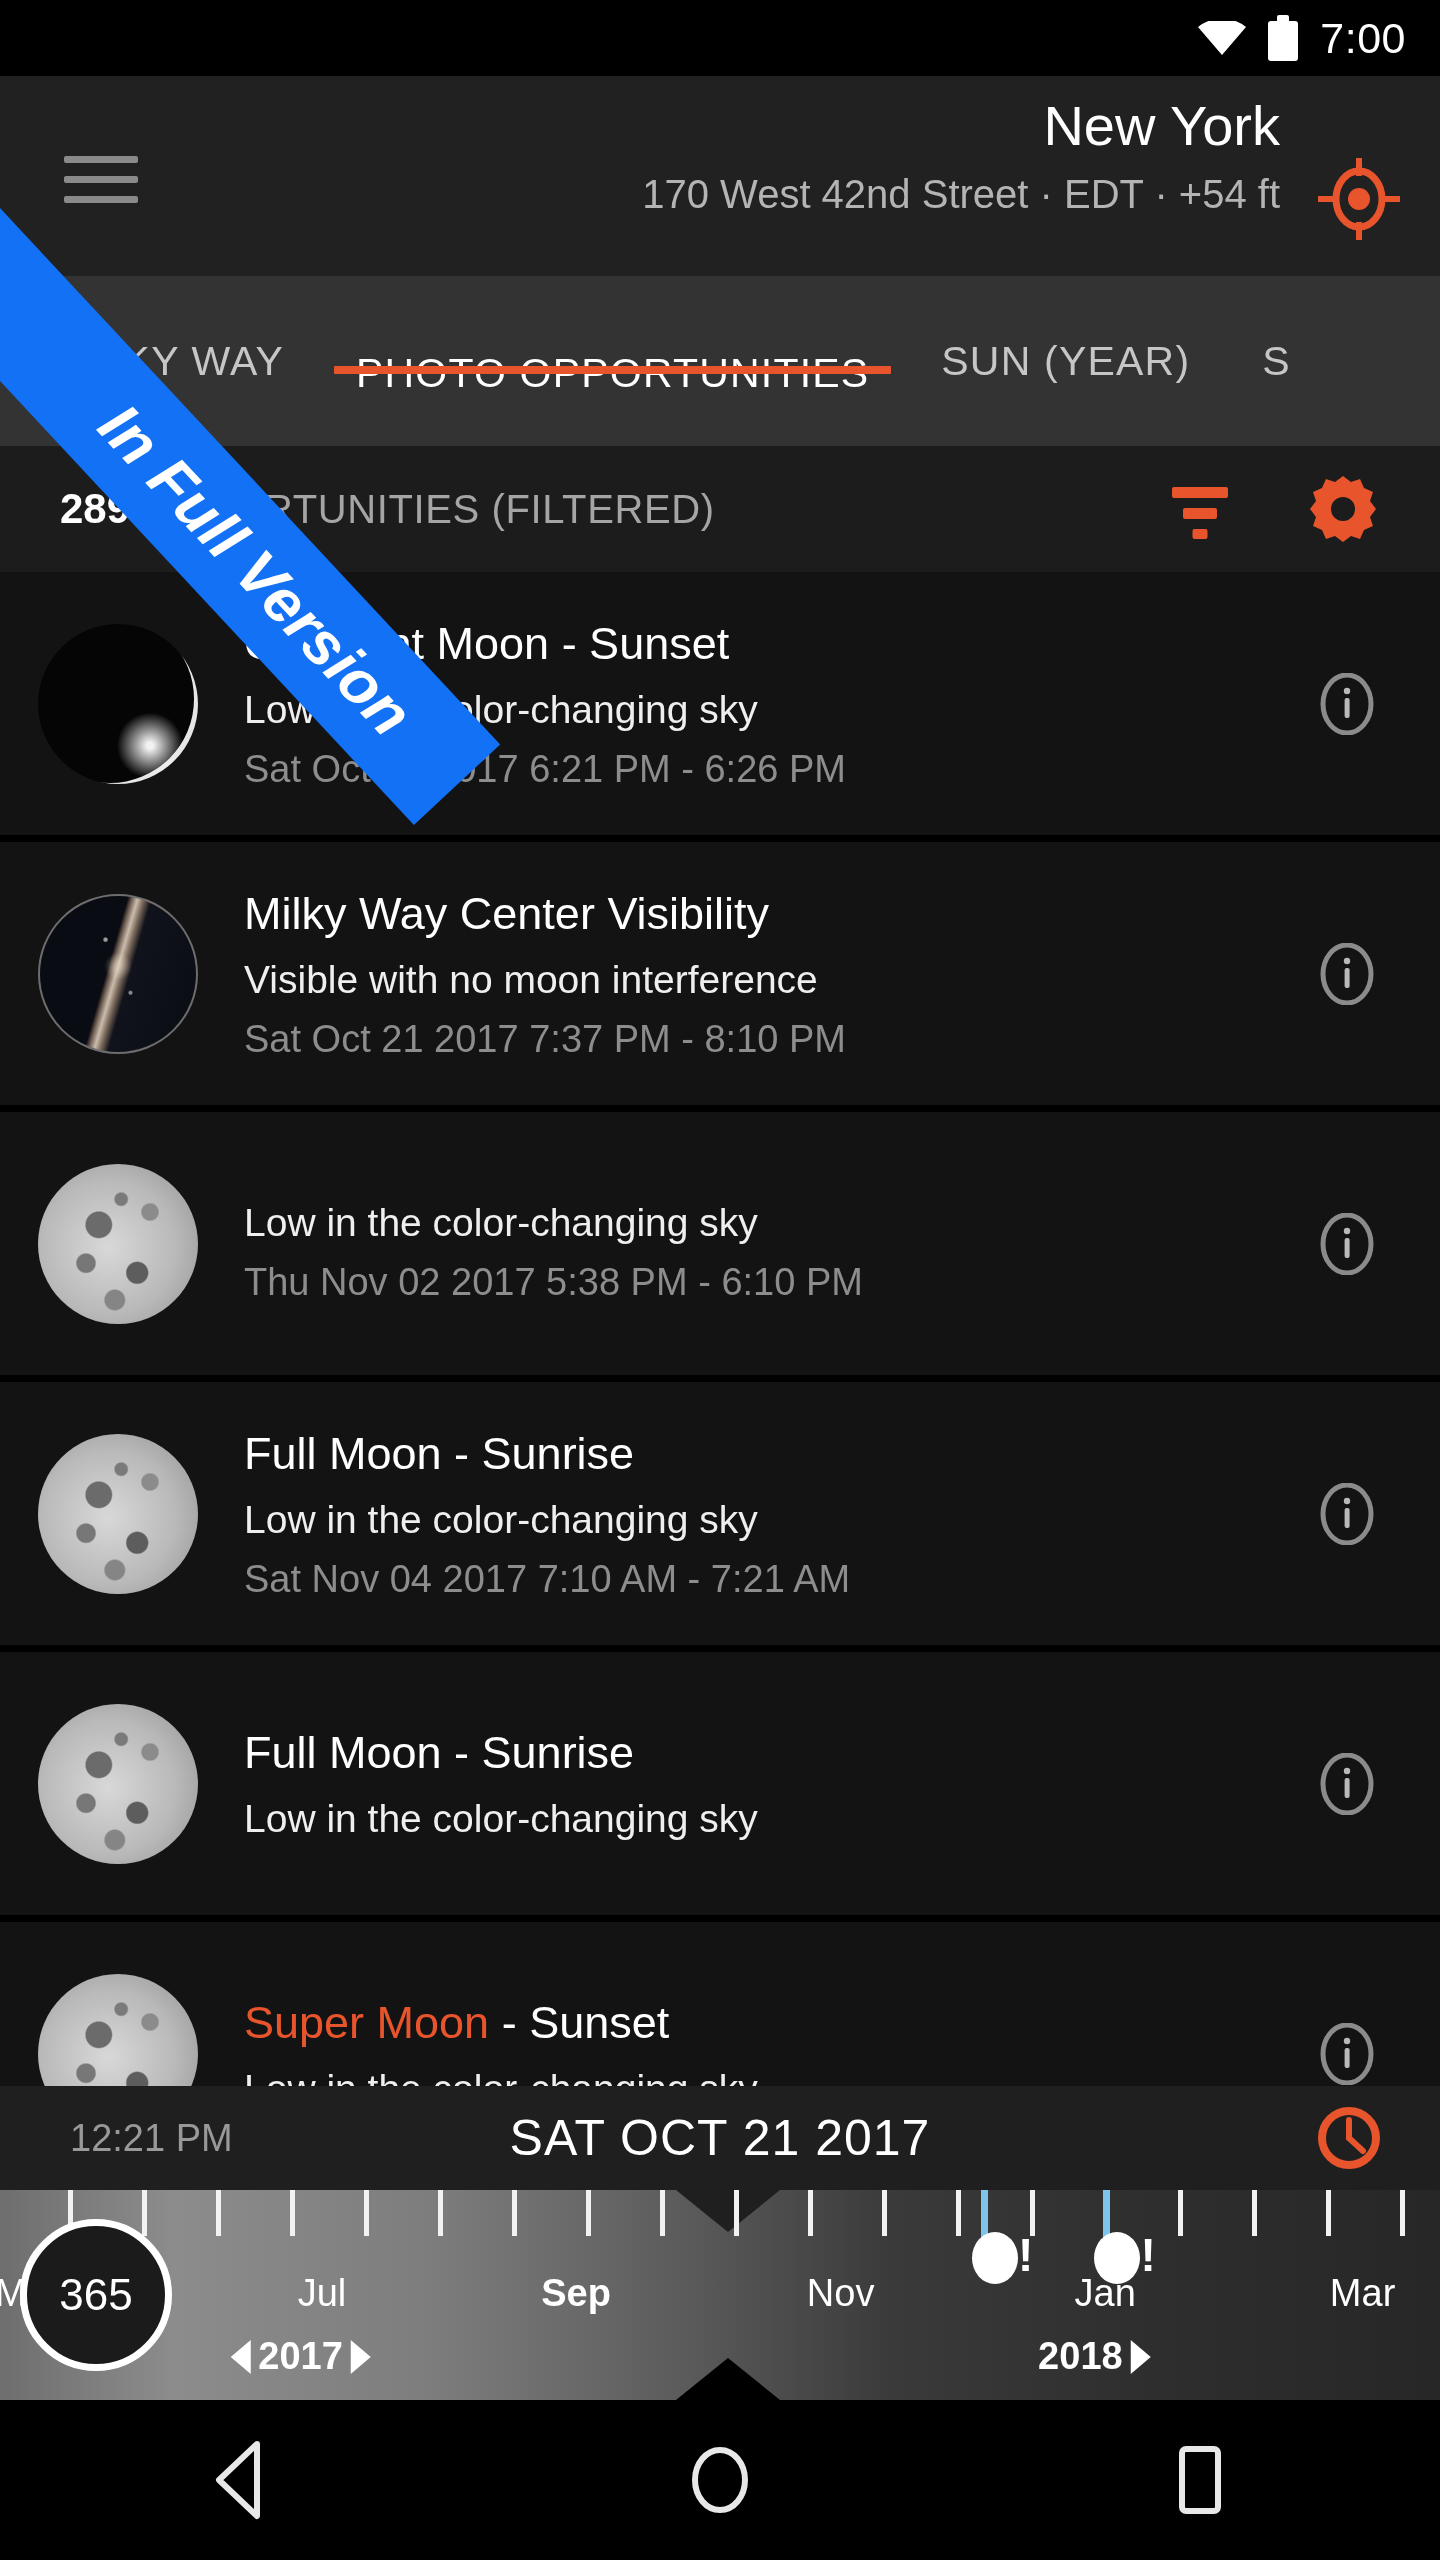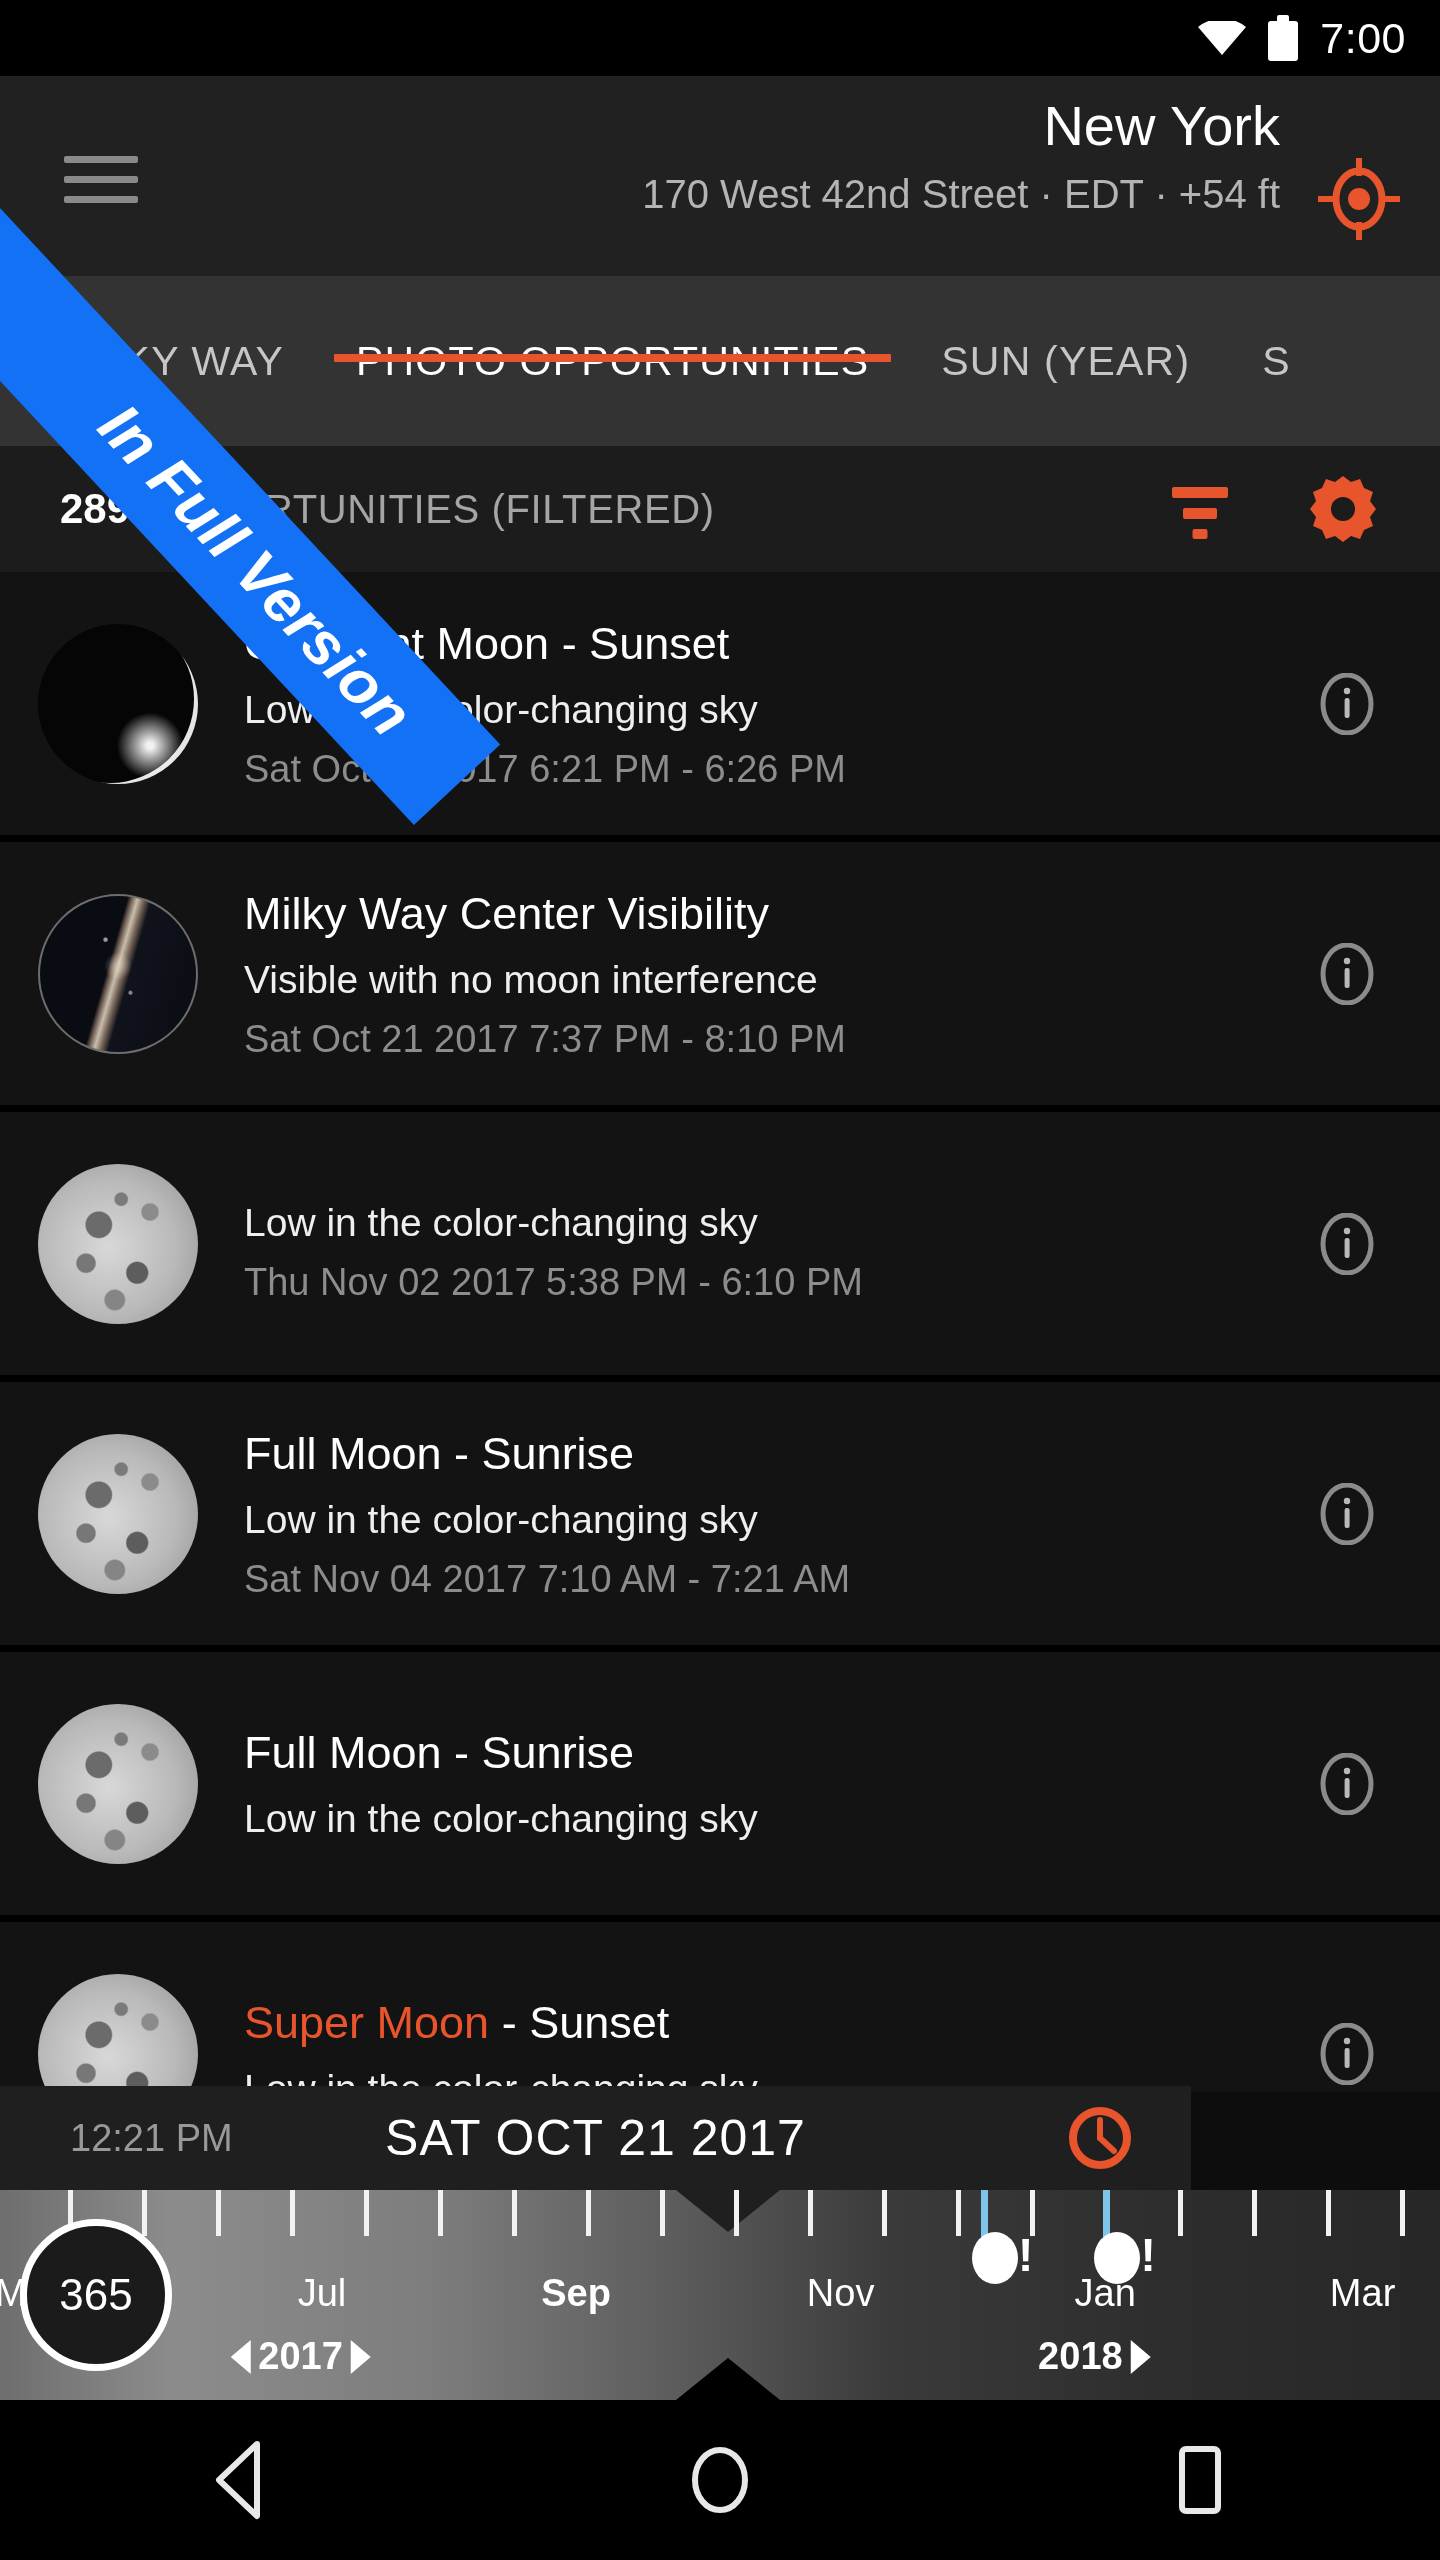--- a/index.html
+++ b/index.html
@@ -45,21 +45,21 @@
   
   .tabbar{
     position:absolute; top:276px; left:0; width:1440px; height:170px;
     background:#333333; z-index:3; overflow:hidden;
   }
   .tabs{ position:absolute; left:-22px; top:0; height:170px; display:flex; align-items:flex-start; white-space:nowrap; }
   .tab{
     color:#c6c6c6; font-size:41px; letter-spacing:1.2px;
     padding:62px 36px 0 36px; position:relative; cursor:pointer;
   }
-  .tab.active{ color:#ffffff; }
+  .tab.active{ color:#ffffff;margin-top:12px; }
   .tab.active::after{
     content:""; position:absolute; left:14px; right:14px; bottom:23px;
     height:8px; background:#e8542b; border-radius:1px;
   }
 
   
   .countbar{
     position:absolute; top:446px; left:0; width:1440px; height:126px;
     background:#1c1c1c; display:flex; align-items:center; z-index:2;
   }
@@ -114,21 +114,21 @@
   .mw-thumb::after{
     content:""; position:absolute; inset:0; border-radius:50%;
     background:
       radial-gradient(circle at 42% 28%, rgba(255,255,255,.6) 0 1%, transparent 2%),
       radial-gradient(circle at 58% 62%, rgba(255,255,255,.5) 0 1%, transparent 2%),
       radial-gradient(circle at 50% 45%, rgba(255,240,220,.35) 0 3%, transparent 12%);
   }
 
   
   .datebar{
-    position:absolute; top:2086px; left:0; width:1191px; height:104px;
+    position:absolute; top:2086px; left:0; width:1440px; height:104px;
     background:#1f1f1f; display:flex; align-items:center; z-index:4;
   }
   .date-time{ color:#999999; font-size:38px; margin-left:70px; }
   .date-main{
     position:absolute; left:0; right:0; text-align:center;
     color:#ffffff; font-size:50px; letter-spacing:1px;
   }
   .date-clock{ margin-left:auto; margin-right:58px; width:66px; height:66px; cursor:pointer; }
 
   

